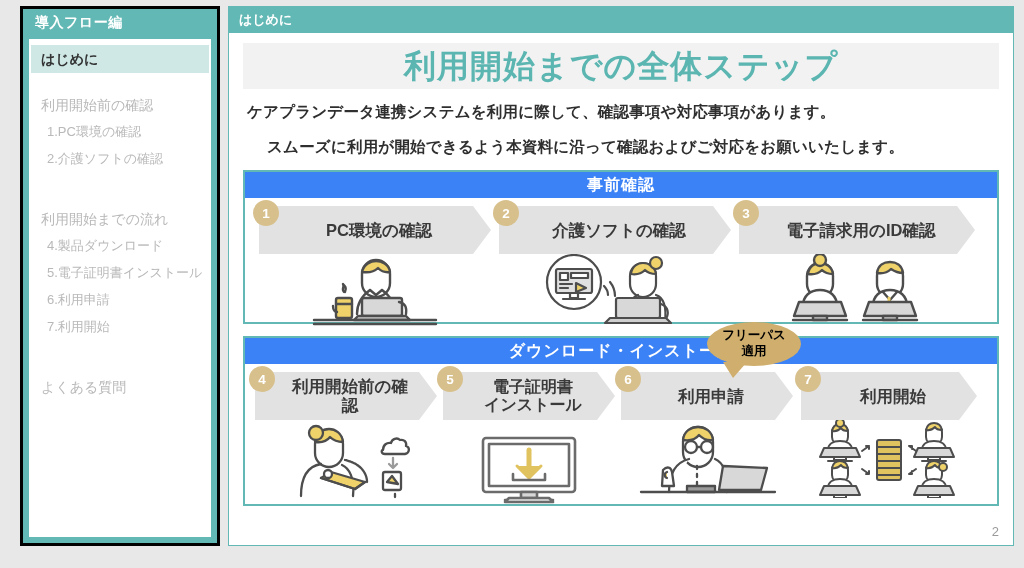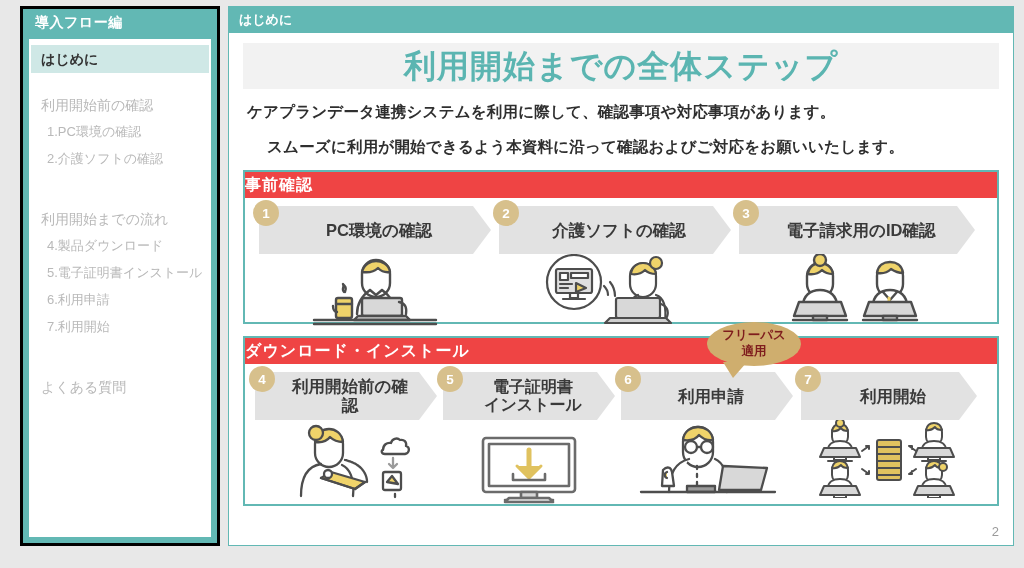--- a/index.html
+++ b/index.html
@@ -54,21 +54,21 @@
     color:#2f2f2f;font-size:15.5px;font-weight:bold;margin:13px 0 0 4px;
     letter-spacing:.2px;
   }
   .lead.second{margin-top:14px;margin-left:24px;}
 
   
   .section{
     border:2px solid #62b8b4;margin-top:12px;background:#fff;position:relative;
   }
   .section-head{
-    background:#ef4444;color:#fff;text-align:left;font-size:16px;
+    background:#3b82f6;color:#fff;text-align:center;font-size:16px;
     font-weight:bold;height:26px;line-height:26px;letter-spacing:1px;
   }
   .steps{position:relative;height:124px;}
   .steps.tall{height:140px;}
 
   .step{position:absolute;top:8px;}
   .chev{
     position:relative;height:48px;background:#e2e2e2;
     display:flex;align-items:center;justify-content:center;
     clip-path:polygon(0 0, calc(100% - 18px) 0, 100% 50%, calc(100% - 18px) 100%, 0 100%);
@@ -82,21 +82,21 @@
     display:flex;align-items:center;justify-content:center;z-index:3;
   }
   .art{
     position:absolute;left:0;right:0;top:48px;height:72px;
     display:flex;align-items:flex-start;justify-content:center;
   }
 
   
   .badge{
     position:absolute;z-index:6;left:462px;top:-16px;width:94px;height:44px;
-    background:#cfae6e;border-radius:50%;color:#7f1d1d;font-size:12.5px;
+    background:#cfae6e;border-radius:50%;color:#000000;font-size:12.5px;
     font-weight:bold;text-align:center;display:flex;align-items:center;
     justify-content:center;line-height:1.25;
   }
   .badge:after{
     content:"";position:absolute;left:16px;bottom:-12px;
     border-left:10px solid transparent;border-right:14px solid transparent;
     border-top:16px solid #cfae6e;
   }
 
   .pagenum{

